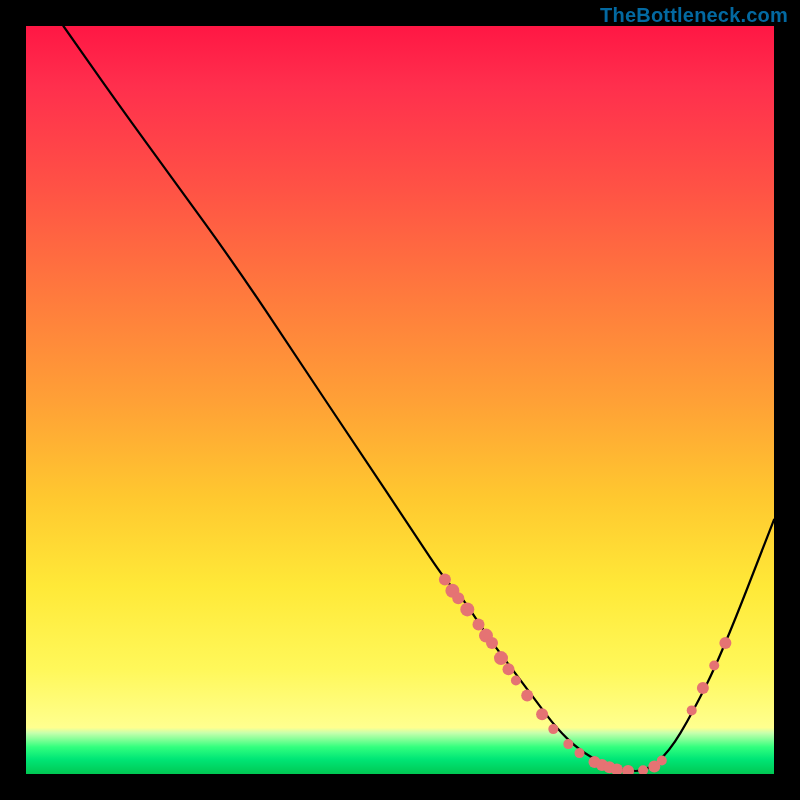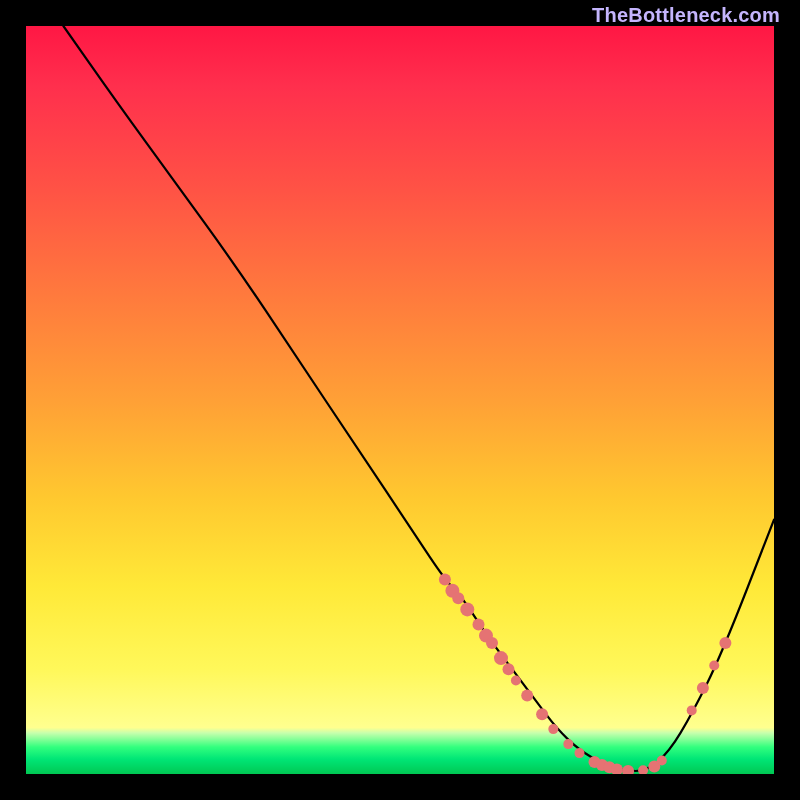--- a/index.html
+++ b/index.html
@@ -31,22 +31,22 @@
       #ffff8f 93.8%,
       #c8ffad 94.5%,
       #32ff7e 96.4%,
       #00e676 98%,
       #00c853 100%
     );
   }
   .watermark {
     position: absolute;
     top: 4px;
-    right: 20px;
-    color: #c4b5fd;
+    right: 12px;
+    color: #0369a1;
     font-weight: 600;
     font-size: 20px;
     letter-spacing: 0.2px;
   }
   svg.overlay {
     position: absolute;
     left: 0;
     top: 0;
     width: 748px;
     height: 748px;

